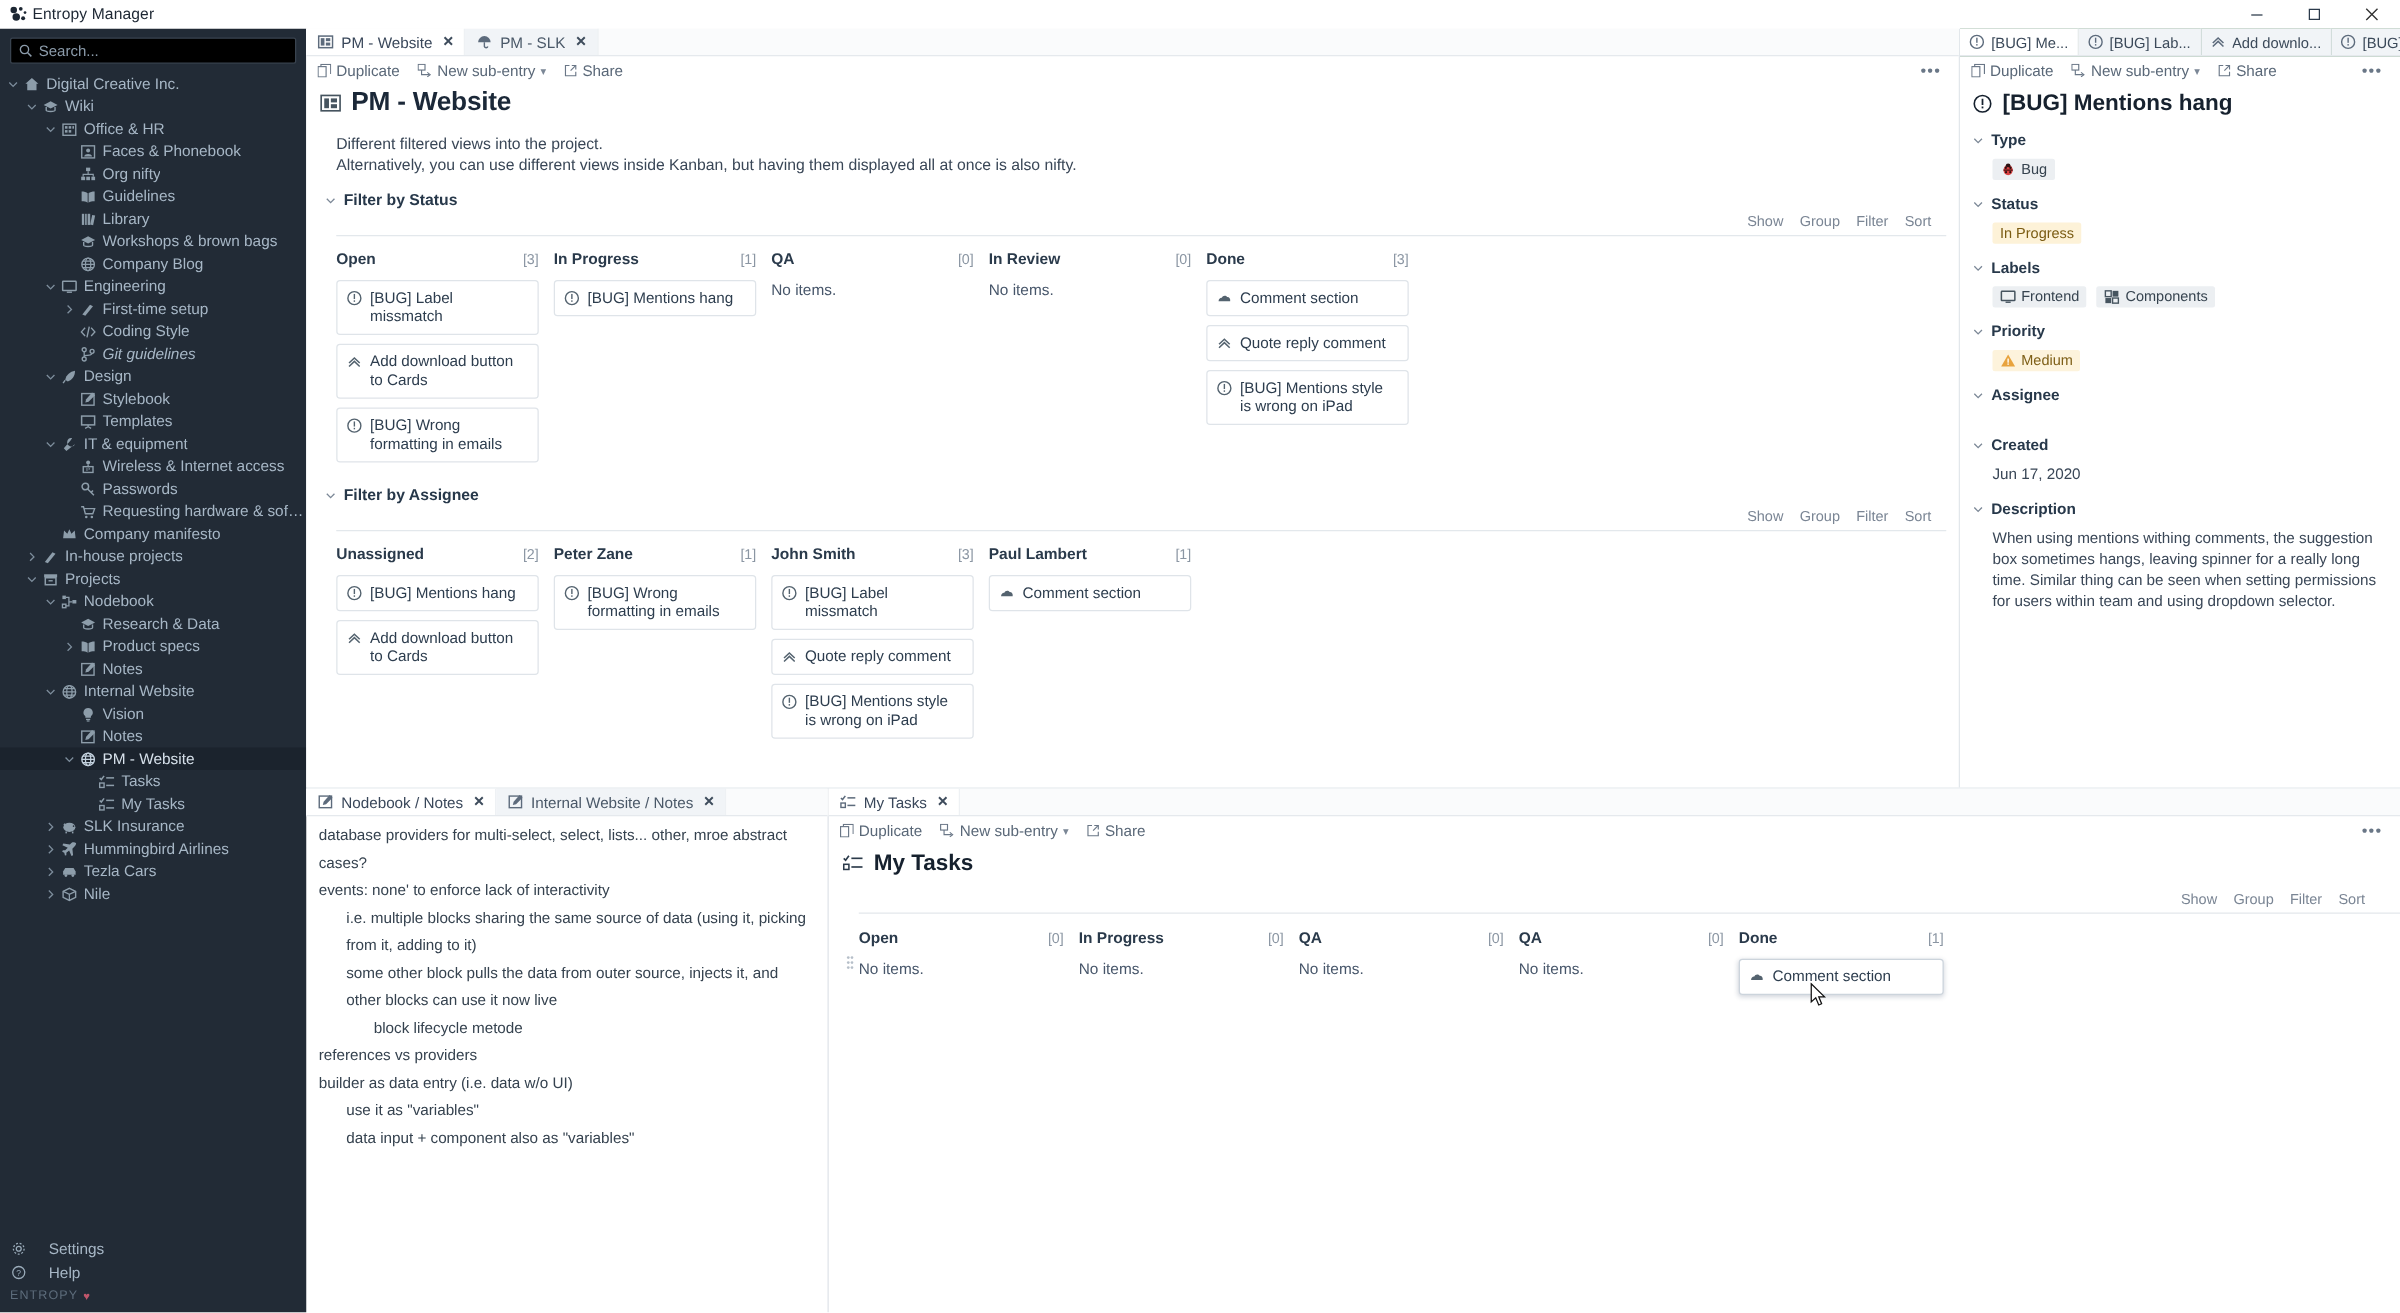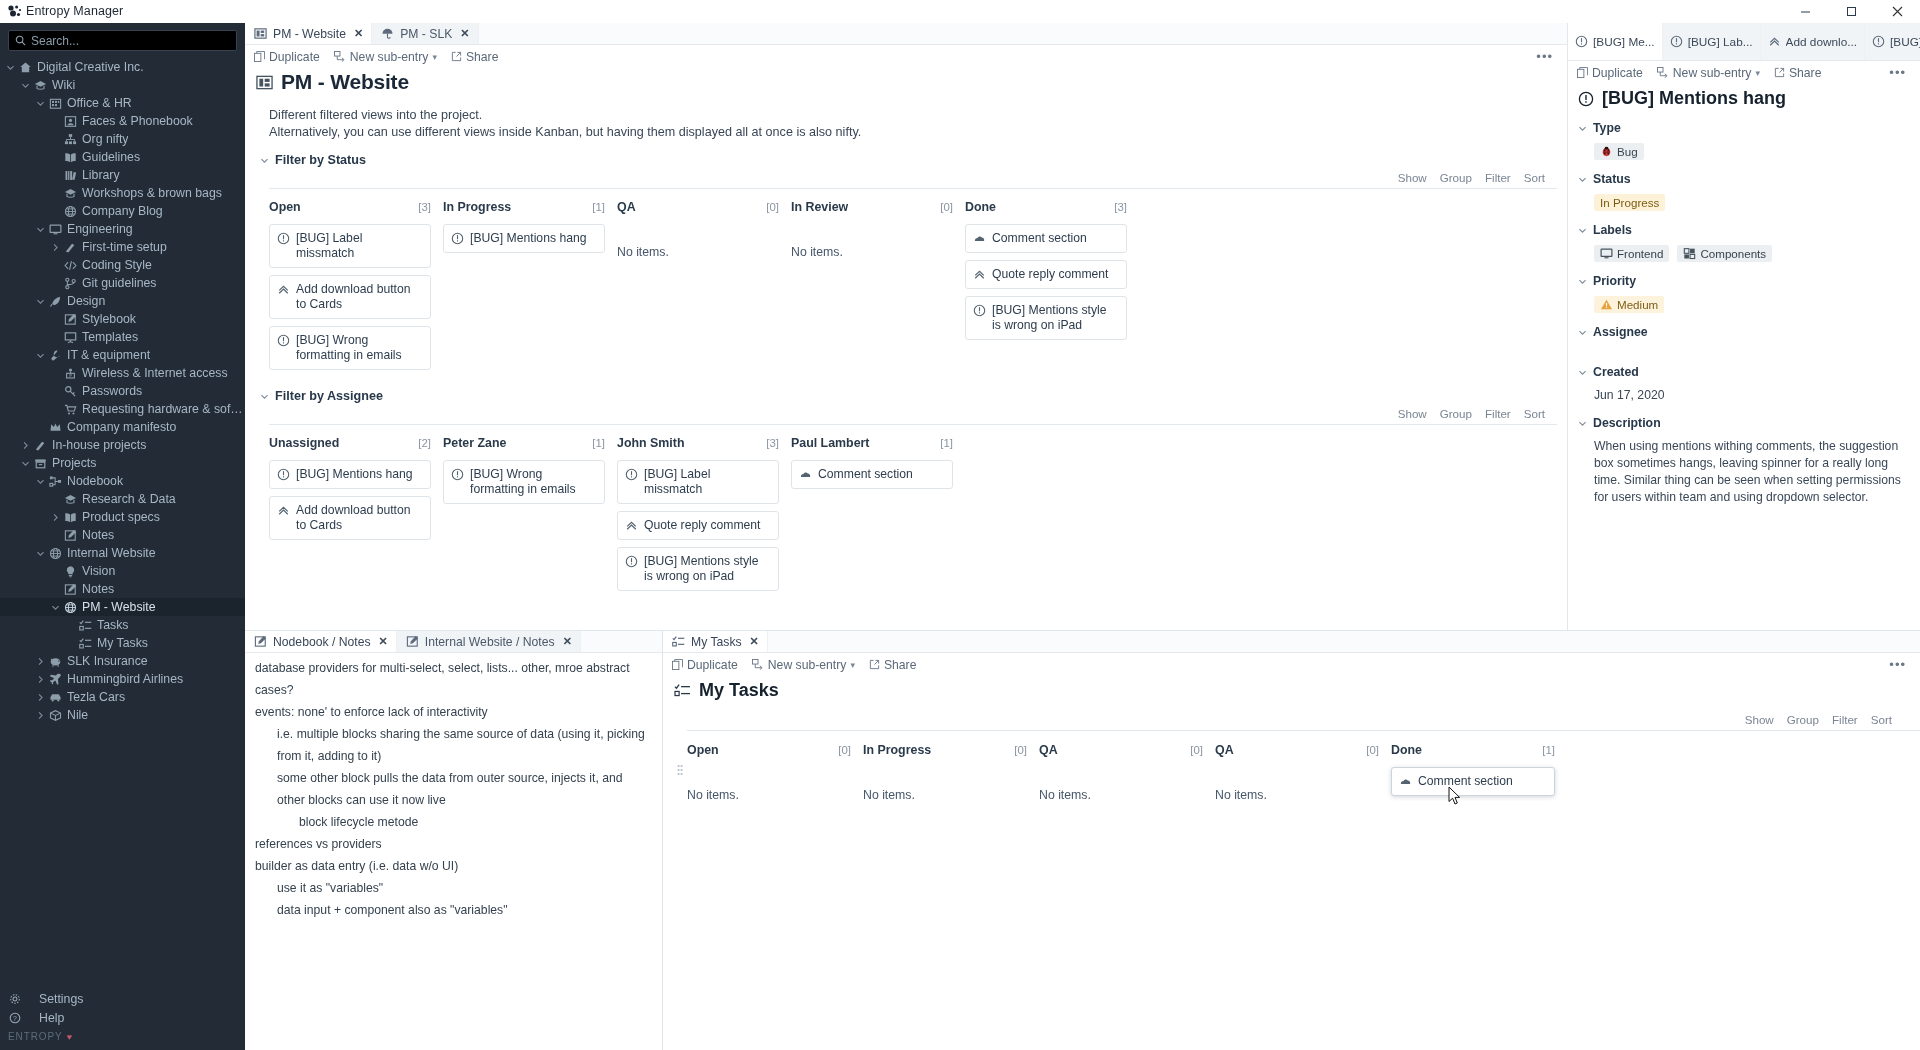--- a/index.html
+++ b/index.html
@@ -107,25 +107,25 @@
   .kcol-head { display:flex; align-items:baseline; font-size:12.4px; font-weight:bold; color:#2a3a4b;}
   .kcol-head .cnt { margin-left:auto; font-weight:normal; color:#8b96a3; font-size:11.4px;}
   .kcol-body { padding-top: 10px; }
   .kcard {
     border:1px solid #dfe4e9; border-radius:3px; background:#fff; padding: 6px 8px 6px 7px;
     font-size:12.2px; color:#2d3d4e; margin-bottom:7px; display:flex; gap:6px; align-items:flex-start;
     line-height:15px; min-height: 25px; box-shadow: 0 0 0 rgba(0,0,0,0);
   }
   .kcard .cico { flex:none; display:flex; padding-top:1px;}
   .kcard.hovered { box-shadow: 0 1px 4px rgba(40,60,90,.22); border-color:#ccd4dc; }
-  .noitems { font-size:12.3px; color:#47566a; padding-top:1px;margin-top:20px;}
+  .noitems { font-size:12.3px; color:#47566a; padding-top:1px;}
 
   
   .detail-pane { width: 352px; flex: none; background:#fff; display:flex; flex-direction:column; min-width:0;}
-  .detail-tabs { height:38px; background:#14532d; display:flex; border-bottom:1px solid #e5e9ed; }
+  .detail-tabs { height:22px; background:#14532d; display:flex; border-bottom:1px solid #e5e9ed; }
   .dtab { display:flex; align-items:center; gap:5px; padding:0 7px; font-size:11.8px; color:#3b4959; background:#fff;
           border-right:1px solid #eef1f4; max-width:105px; }
   .dtab.inactive { background:#f1f4f7; }
   .dtab .dttxt { white-space:nowrap; overflow:hidden; text-overflow:ellipsis; }
   .detail-body { flex:1; overflow:hidden; padding-right: 8px;}
   .d-title { display:flex; align-items:center; gap:8px; font-size:18px; font-weight:bold; color:#16212e; padding: 4px 0 0 10px;}
   .d-field { padding-left: 10px; }
   .d-flabel { display:flex; align-items:center; gap:6px; font-size:12.3px; font-weight:bold; color:#27384a; padding-top:12px;}
   .d-flabel .chev { color:#7c8897; font-size:10px;}
   .d-fvalue { padding: 8px 0 0 16px; display:flex; gap:8px; flex-wrap:wrap; font-size:12.2px; color:#35445a;}
@@ -346,21 +346,21 @@
           </div>
           <div class="tnode" style="padding-left: 49px;">
             <span class="arrow"></span>
             <span class="tico">
               <svg width="13" height="13" viewBox="0 0 14 14">
                 <path d="M4.4 3.4 L1.2 7 L4.4 10.6 M9.6 3.4 L12.8 7 L9.6 10.6 M8 2.4 L6 11.8" fill="none" stroke="#8d9daa" stroke-width="1.2"></path>
               </svg>
             </span>
             <span class="tlabel">Coding Style</span>
           </div>
-          <div class="tnode" style="padding-left: 49px;">
+          <div class="tnode" style="padding-left: 49px; font-style: italic;">
             <span class="arrow"></span>
             <span class="tico">
               <svg width="13" height="13" viewBox="0 0 14 14">
                 <circle cx="3.6" cy="3" r="1.7" fill="none" stroke="#8d9daa" stroke-width="1.2"></circle>
                 <circle cx="3.6" cy="11" r="1.7" fill="none" stroke="#8d9daa" stroke-width="1.2"></circle>
                 <circle cx="10.4" cy="4.4" r="1.7" fill="none" stroke="#8d9daa" stroke-width="1.2"></circle>
                 <path d="M3.6 4.7 V9.3 M3.6 8 C8 8 10.4 7.4 10.4 6.1" fill="none" stroke="#8d9daa" stroke-width="1.1"></path>
               </svg>
             </span>
             <span class="tlabel">Git guidelines</span>

